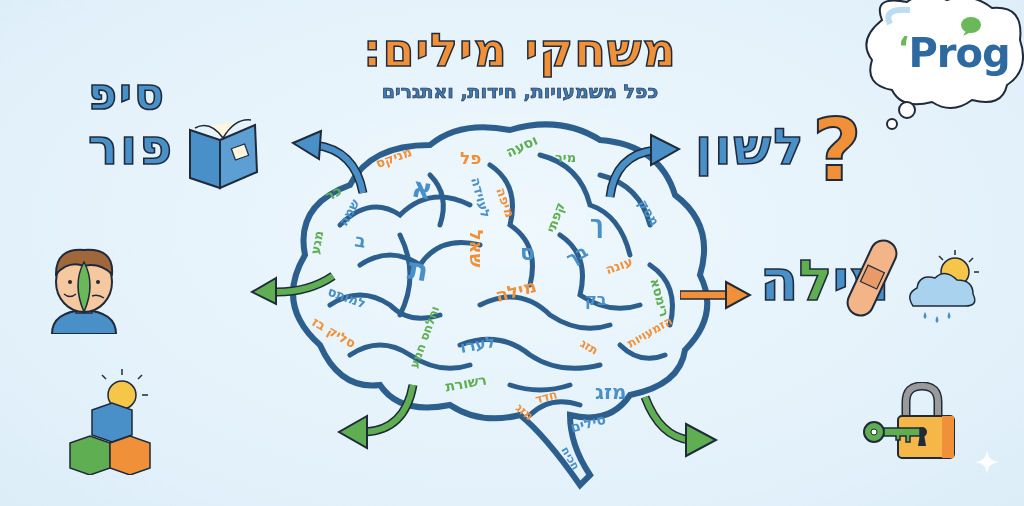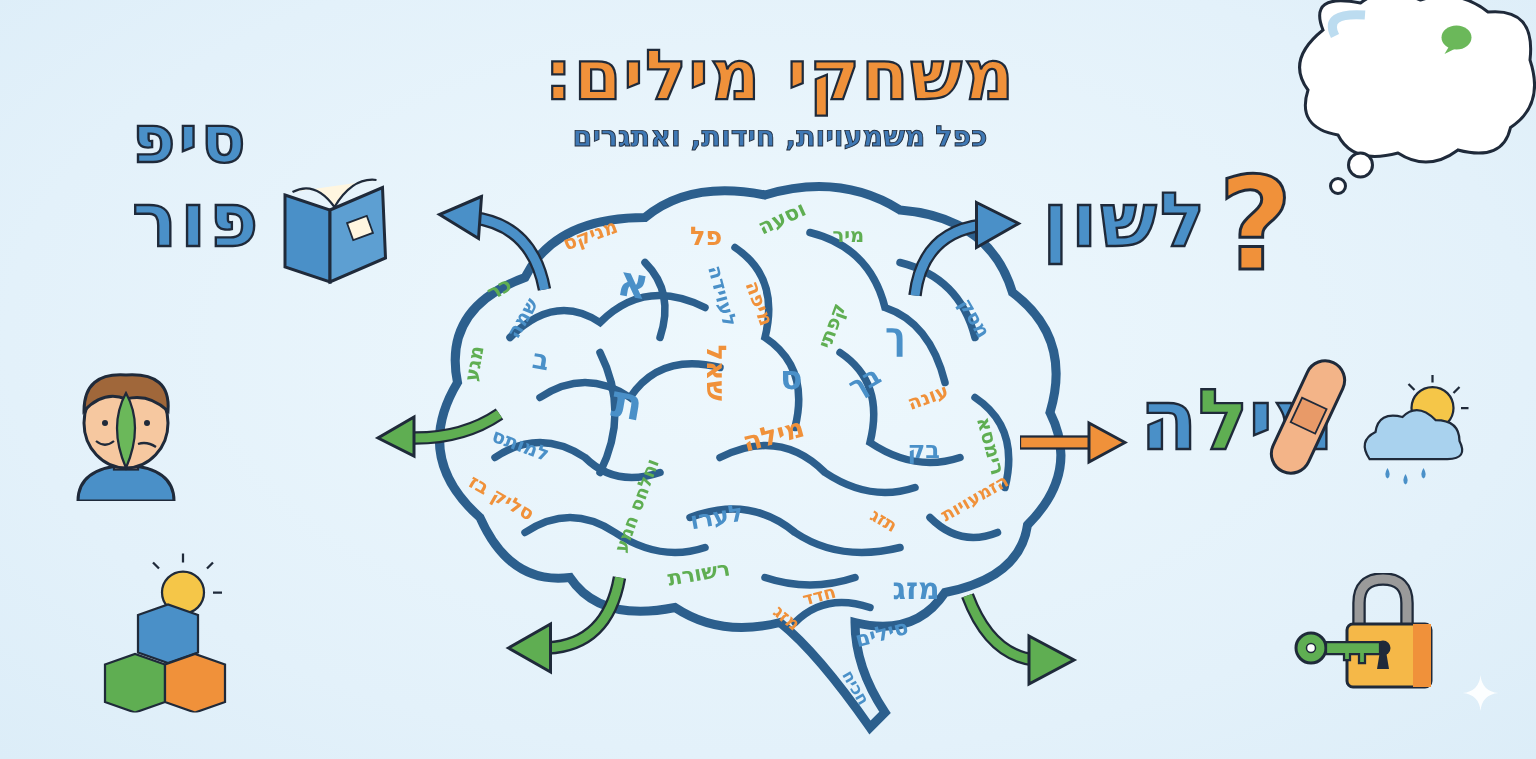--- a/index.html
+++ b/index.html
@@ -21,20 +21,23 @@
   <div class="title">משחקי מילים:</div>
   <div class="subtitle">כפל משמעויות, חידות, ואתגרים</div>
 
   <div class="icon" style="left:862px;top:0;width:162px;height:132px;">
     <svg width="162" height="132" viewBox="0 0 162 132">
       <path d="M20 20 Q10 -5 45 2 Q60 -10 85 0 Q110 -8 130 8 Q162 5 158 40 Q168 70 145 85 Q140 108 110 100 Q90 115 70 102 Q40 110 30 90 Q2 85 10 60 Q-5 40 20 20 Z" fill="#ffffff" stroke="#1f2a3a" stroke-width="2"></path>
       <path d="M28 24 Q20 8 48 10" fill="none" stroke="#bcdcf0" stroke-width="6"></path>
       <circle cx="45" cy="110" r="8" fill="#ffffff" stroke="#1f2a3a" stroke-width="2"></circle>
       <circle cx="30" cy="124" r="5" fill="#ffffff" stroke="#1f2a3a" stroke-width="2"></circle>
     </svg>
+  </div>
+  <div style="position:absolute;left:898px;top:30px;font-weight:bold;font-size:40px;color:#2e6aa0;font-family:'DejaVu Sans',sans-serif;letter-spacing:-1px;">
+    <span style="color:#6bb85a;font-size:30px;vertical-align:top;">‘</span><span>Prog</span>
   </div>
   <div class="icon" style="left:960px;top:16px;">
     <svg width="22" height="20" viewBox="0 0 22 20">
         <ellipse cx="11" cy="9" rx="10" ry="8" fill="#6bb85a"></ellipse>
         <path d="M6 15 L3 20 L11 16 Z" fill="#6bb85a"></path>
       </svg>
   </div>
 
   <div class="icon" style="left:280px;top:115px;">
     <svg width="440" height="380" viewBox="0 0 440 380">
@@ -74,21 +77,21 @@
       <span class="brainword blue" style="left: 590px; top: 210px; font-size: 24px; color: rgb(74, 144, 200); transform: rotate(0deg);">ך</span>
       <span class="brainword blue" style="left: 635px; top: 205px; font-size: 13px; color: rgb(74, 144, 200); transform: rotate(60deg);">מסק</span>
       <span class="brainword orange" style="left: 458px; top: 238px; font-size: 18px; color: rgb(240, 145, 58); transform: rotate(90deg);">שאל</span>
       <span class="brainword blue" style="left: 520px; top: 240px; font-size: 22px; color: rgb(74, 144, 200); transform: rotate(0deg);">ס</span>
       <span class="brainword blue" style="left: 566px; top: 244px; font-size: 18px; color: rgb(74, 144, 200); transform: rotate(-30deg);">בך</span>
       <span class="brainword blue" style="left: 355px; top: 230px; font-size: 18px; color: rgb(74, 144, 200); transform: rotate(10deg);">ב</span>
       <span class="brainword blue" style="left: 408px; top: 252px; font-size: 30px; color: rgb(74, 144, 200); transform: rotate(10deg);">ת</span>
       <span class="brainword orange" style="left: 605px; top: 258px; font-size: 13px; color: rgb(240, 145, 58); transform: rotate(-20deg);">עונה</span>
       <span class="brainword green" style="left: 305px; top: 235px; font-size: 13px; color: rgb(95, 174, 82); transform: rotate(-80deg);">מגע</span>
       <span class="brainword orange" style="left: 495px; top: 280px; font-size: 18px; color: rgb(240, 145, 58); transform: rotate(-15deg);">מילה</span>
-      <span class="brainword blue" style="left: 585px; top: 290px; font-size: 16px; color: rgb(74, 144, 200); transform: rotate(0deg); margin-left: 20px;">בק</span>
+      <span class="brainword blue" style="left: 585px; top: 290px; font-size: 16px; color: rgb(74, 144, 200); transform: rotate(0deg);">בק</span>
       <span class="brainword green" style="left: 640px; top: 290px; font-size: 13px; color: rgb(95, 174, 82); transform: rotate(75deg);">רימסא</span>
       <span class="brainword blue" style="left: 327px; top: 290px; font-size: 13px; color: rgb(74, 144, 200); transform: rotate(20deg);">למותס</span>
       <span class="brainword orange" style="left: 310px; top: 325px; font-size: 13px; color: rgb(240, 145, 58); transform: rotate(30deg);">סליק בז</span>
       <span class="brainword green" style="left: 392px; top: 330px; font-size: 12px; color: rgb(95, 174, 82); transform: rotate(-70deg);">וחלחס חמע</span>
       <span class="brainword blue" style="left: 460px; top: 335px; font-size: 16px; color: rgb(74, 144, 200); transform: rotate(-10deg);">לערו</span>
       <span class="brainword orange" style="left: 625px; top: 325px; font-size: 12px; color: rgb(240, 145, 58); transform: rotate(-30deg);">הזמעויות</span>
       <span class="brainword orange" style="left: 580px; top: 340px; font-size: 12px; color: rgb(240, 145, 58); transform: rotate(30deg);">תזג</span>
       <span class="brainword green" style="left: 445px; top: 375px; font-size: 14px; color: rgb(95, 174, 82); transform: rotate(-10deg);">רשורת</span>
       <span class="brainword blue" style="left: 595px; top: 380px; font-size: 20px; color: rgb(74, 144, 200); transform: rotate(0deg);">מזג</span>
       <span class="brainword orange" style="left: 535px; top: 390px; font-size: 12px; color: rgb(240, 145, 58); transform: rotate(-15deg);">חדד</span>

